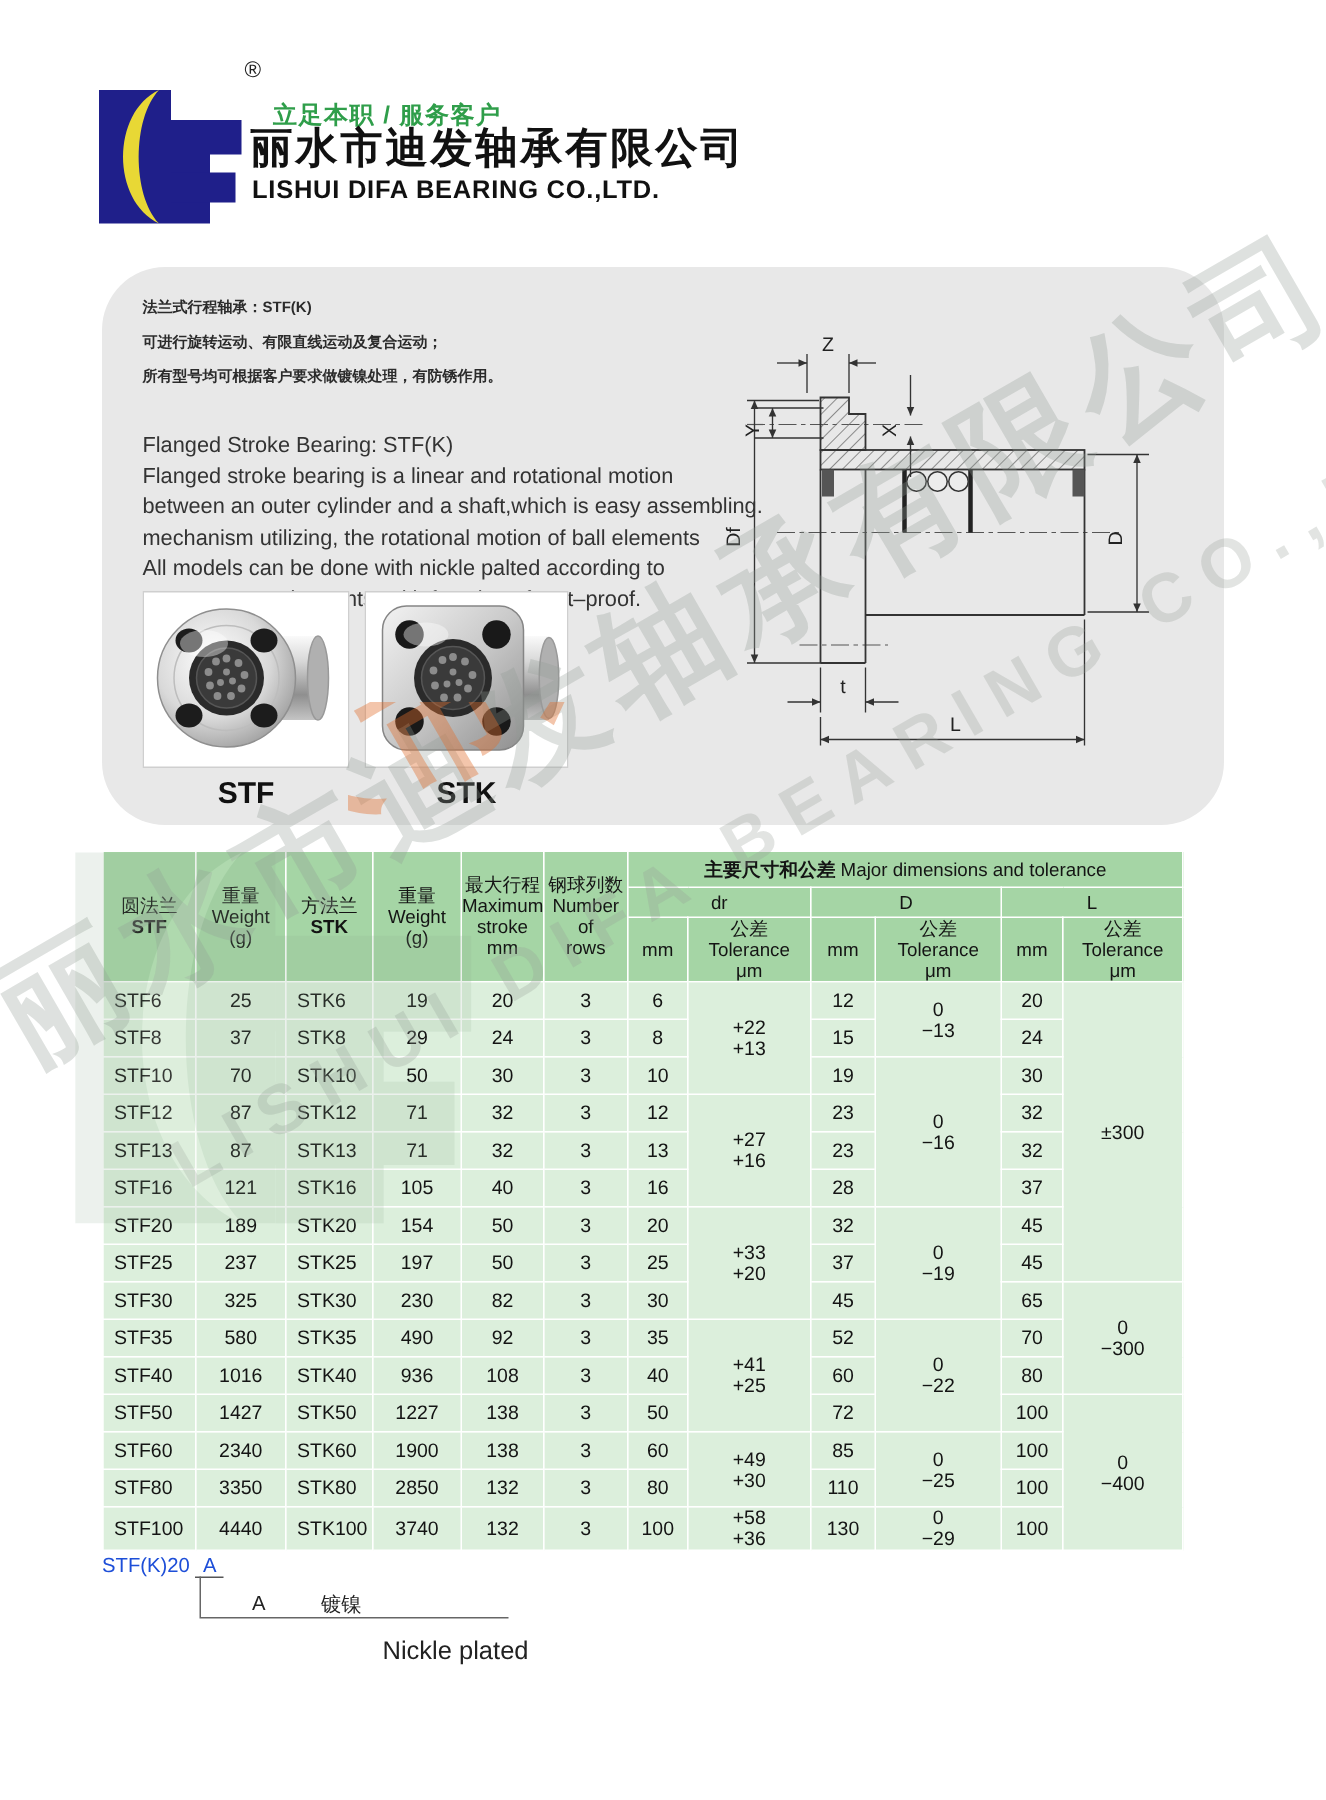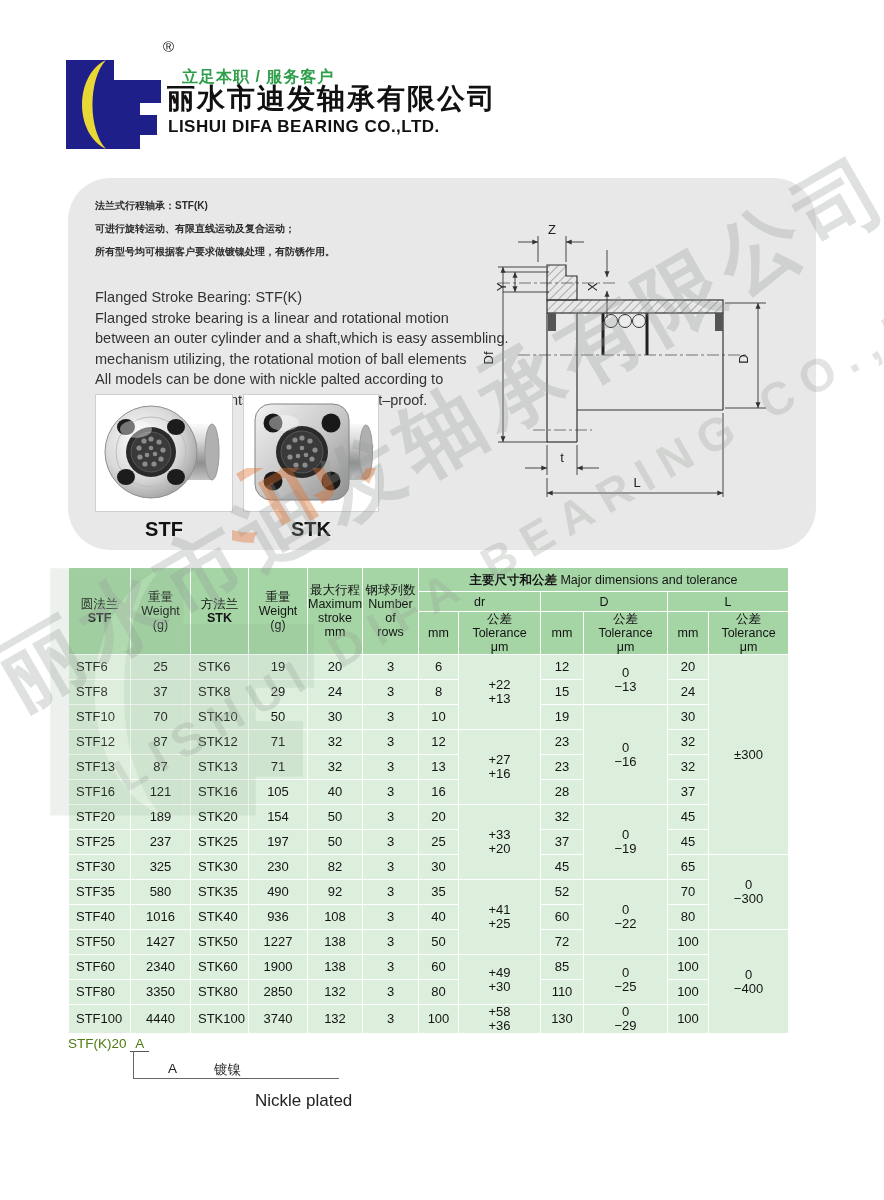--- a/index.html
+++ b/index.html
@@ -33,21 +33,21 @@
      width:720px;}
   .t th,.t td{border:1.5px solid #ffffff;padding:0;color:#141414;}
   .t th{background:#a5d5a5;font-weight:normal;font-size:12.5px;line-height:14px;text-align:center;}
   .t td{background:#dcefdc;font-size:13px;line-height:14px;text-align:center;}
   .t td.mdl{text-align:left;padding-left:7px;margin-top:16px;}
   .t tr.h1{height:24px;} .t tr.h2{height:20px;} .t tr.h3{height:41px;}
   .t tr.b{height:25px;}
   .bold{font-weight:bold;}
 
   
-  .order-code{position:absolute;left:68px;top:1036px;font-size:13.5px;color:#4d7c0f;}
+  .order-code{position:absolute;left:68px;top:1036px;font-size:13.5px;color:#1d4ed8;}
   .order-code .suf{border-bottom:1px solid #555;padding:0 5px;}
   .leg-v{position:absolute;left:133px;top:1051px;width:1px;height:27px;background:#666;}
   .leg-h{position:absolute;left:133px;top:1078px;width:206px;height:1px;background:#666;}
   .leg-a{position:absolute;left:168px;top:1061px;font-size:13.5px;color:#222;}
   .leg-zh{position:absolute;left:214px;top:1061px;font-size:13.5px;color:#222;}
   .leg-en{position:absolute;left:255px;top:1061px;font-size:17px;color:#222;margin-top:30px;}
 
   
   .wm{pointer-events:none;white-space:nowrap;}
   .wm-zh{position:absolute;left:6px;top:628px;font-size:84px;font-weight:bold;

